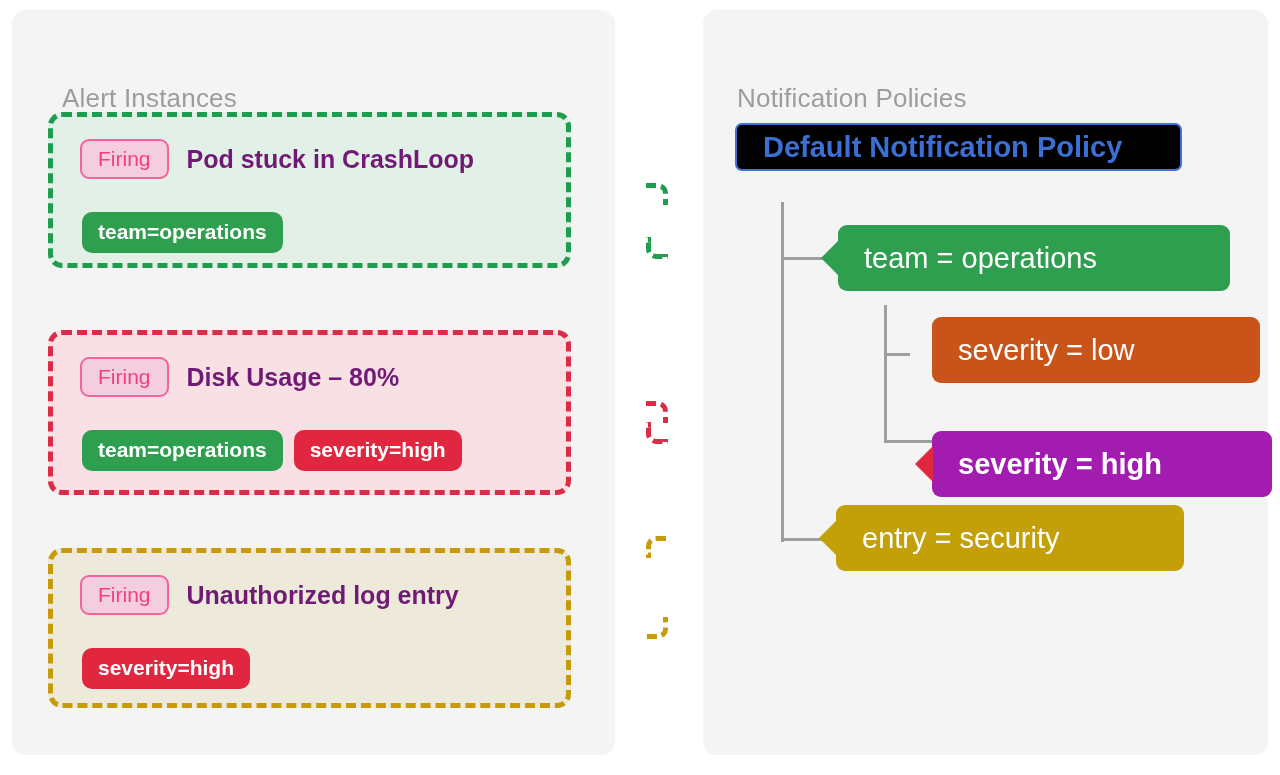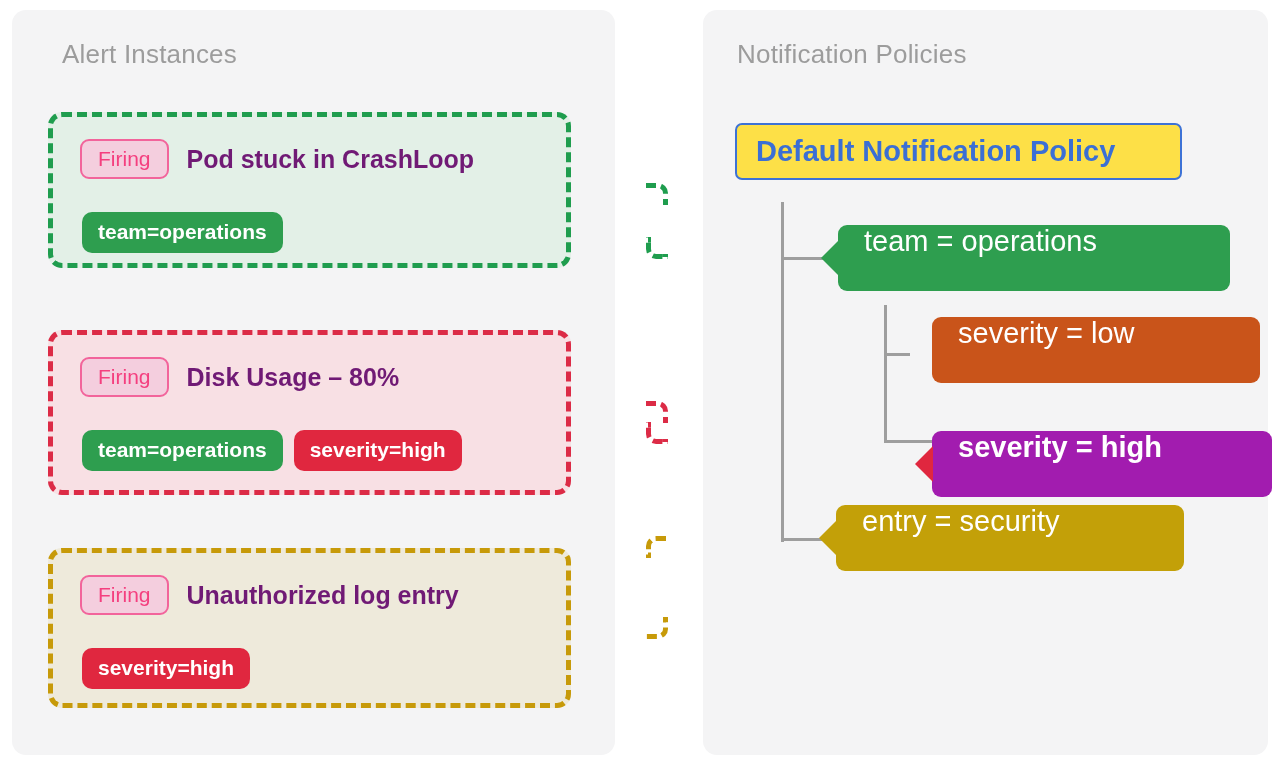--- a/index.html
+++ b/index.html
@@ -28,20 +28,21 @@
   #panel-left  { left: 12px;  top: 10px; width: 603px; height: 745px; }
   #panel-right { left: 703px; top: 10px; width: 565px; height: 745px; }
 
   .panel-title {
     position: absolute;
     color: #9c9c9c;
     font-size: 26px;
     font-weight: 400;
     letter-spacing: 0.2px;
     white-space: nowrap;
+    margin-top: 44px;
   }
   #title-left  { left: 62px;  top: 39px; }
   #title-right { left: 737px; top: 39px; }
 
   
   .alert-card {
     position: absolute;
     box-sizing: border-box;
     border-radius: 14px;
     border-width: 5px;
@@ -104,41 +105,41 @@
                   border-color: #c79a09; background: #eeeadb; }
   #alert-card-2 .card-head  { left: 27px; top: 22px; }
   #alert-card-2 .label-row  { left: 29px; top: 95px; }
 
   
   .default-policy {
     position: absolute;
     left: 735px;
     top: 123px;
     width: 447px;
-    height: 57px;
+    height: 48px;
     box-sizing: border-box;
-    background: #fde047;
+    background: #000000;
     border: 2.5px solid #3d72d6;
     border-radius: 7px;
     display: flex;
     align-items: center;
-    padding-left: 19px;
+    padding-left: 26px;
   }
   .default-policy span {
     color: #3b6fd4;
     font-size: 29px;
     font-weight: 700;
     white-space: nowrap;
   }
 
   .policy-node {
     position: absolute;
     height: 66px;
     display: flex;
-    align-items: flex-start;
+    align-items: center;
     color: #ffffff;
     font-size: 29px;
     font-weight: 400;
     border-radius: 9px;
     white-space: nowrap;
     padding-left: 26px;
     padding-right: 22px;
   }
   .policy-node.has-notch::before {
     content: "";

